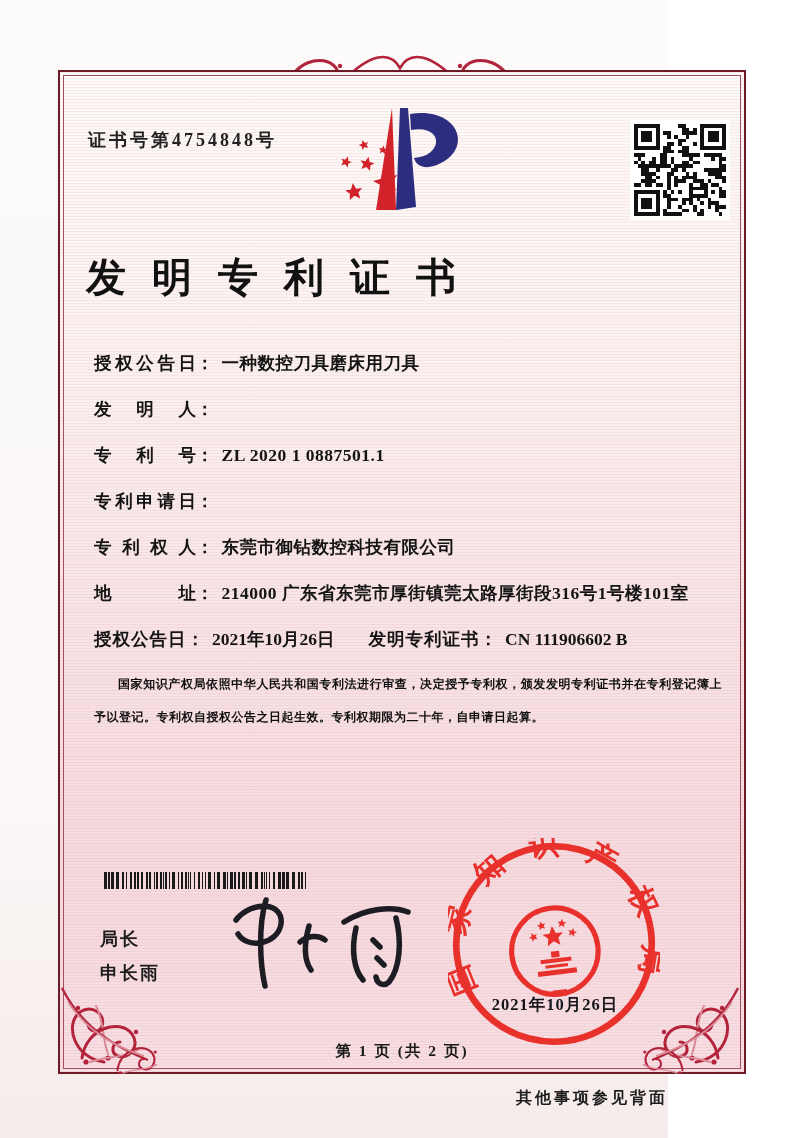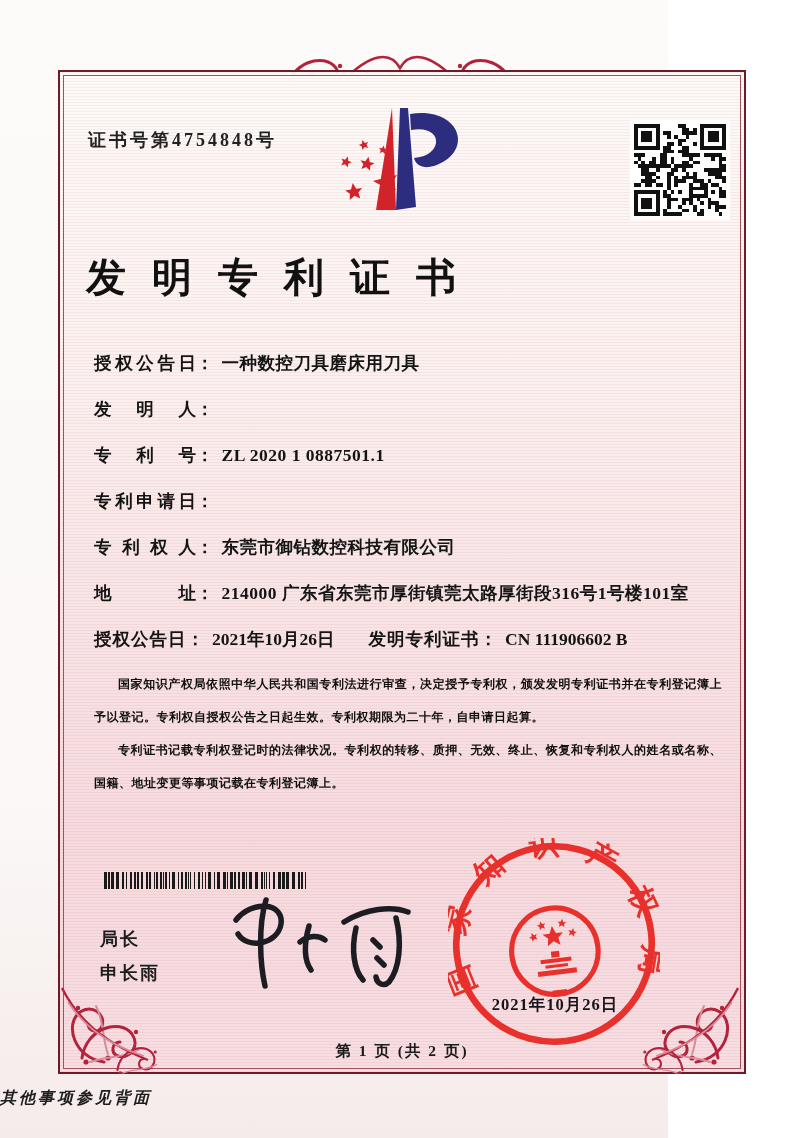--- a/index.html
+++ b/index.html
@@ -40,22 +40,22 @@
   
   .barcode{position:absolute;left:44px;top:800px;width:202px;height:17px;}
   .signer{position:absolute;left:40px;top:850px;font-size:18px;font-weight:700;
           color:#1d1d1d;line-height:34px;letter-spacing:2px;}
   .signature{position:absolute;left:148px;top:812px;width:230px;height:115px;}
   .seal{position:absolute;left:388px;top:766px;width:212px;height:212px;opacity:.93;}
   .seal-date{position:absolute;left:380px;top:922px;width:230px;text-align:center;
              font-size:16.5px;font-weight:700;color:#15151a;letter-spacing:1px;}
   .page-no{position:absolute;left:0;bottom:10px;width:100%;text-align:center;
            font-size:15.5px;font-weight:700;color:#1b1b1b;letter-spacing:2px;}
-  .back-note{position:absolute;left:0;top:1088px;width:100%;text-align:left;
-             font-size:16px;font-weight:700;color:#1d1d1d;letter-spacing:3px;font-style:italic;}
+  .back-note{position:absolute;left:0;top:1088px;width:100%;text-align:right;
+             font-size:16px;font-weight:700;color:#1d1d1d;letter-spacing:3px;}
   
   .orn-top{position:absolute;left:276px;top:42px;width:248px;height:64px;}
   .orn-bl{position:absolute;left:52px;top:968px;width:120px;height:106px;}
   .orn-br{position:absolute;left:628px;top:968px;width:120px;height:106px;transform:scaleX(-1);}
 </style>
 </head>
 <body>
 
 <div class="page">
 
@@ -360,21 +360,20 @@
           <span class="colon">：</span>
         <span class="gv">2021年10月26日</span>
         <span class="lbl2 grant-no">发明专利证书</span>
           <span class="colon">：</span>
         <span class="gv">CN 111906602 B</span>
       </div>
     </div>
 
     <div class="paras">
       <p>国家知识产权局依照中华人民共和国专利法进行审查，决定授予专利权，颁发发明专利证书并在专利登记簿上予以登记。专利权自授权公告之日起生效。专利权期限为二十年，自申请日起算。</p>
-      <p>专利证书记载专利权登记时的法律状况。专利权的转移、质押、无效、终止、恢复和专利权人的姓名或名称、国籍、地址变更等事项记载在专利登记簿上。</p>
     </div>
 
     <svg class="barcode" id="barcode-svg" viewBox="0 0 202 17" preserveAspectRatio="none">
         <rect x="0" y="0" width="3" height="17" fill="#1a1a1a"></rect>
         <rect x="4" y="0" width="2" height="17" fill="#1a1a1a"></rect>
         <rect x="7" y="0" width="3" height="17" fill="#1a1a1a"></rect>
         <rect x="12" y="0" width="3" height="17" fill="#1a1a1a"></rect>
         <rect x="18" y="0" width="2" height="17" fill="#1a1a1a"></rect>
         <rect x="22" y="0" width="1" height="17" fill="#1a1a1a"></rect>
         <rect x="26" y="0" width="2" height="17" fill="#1a1a1a"></rect>

